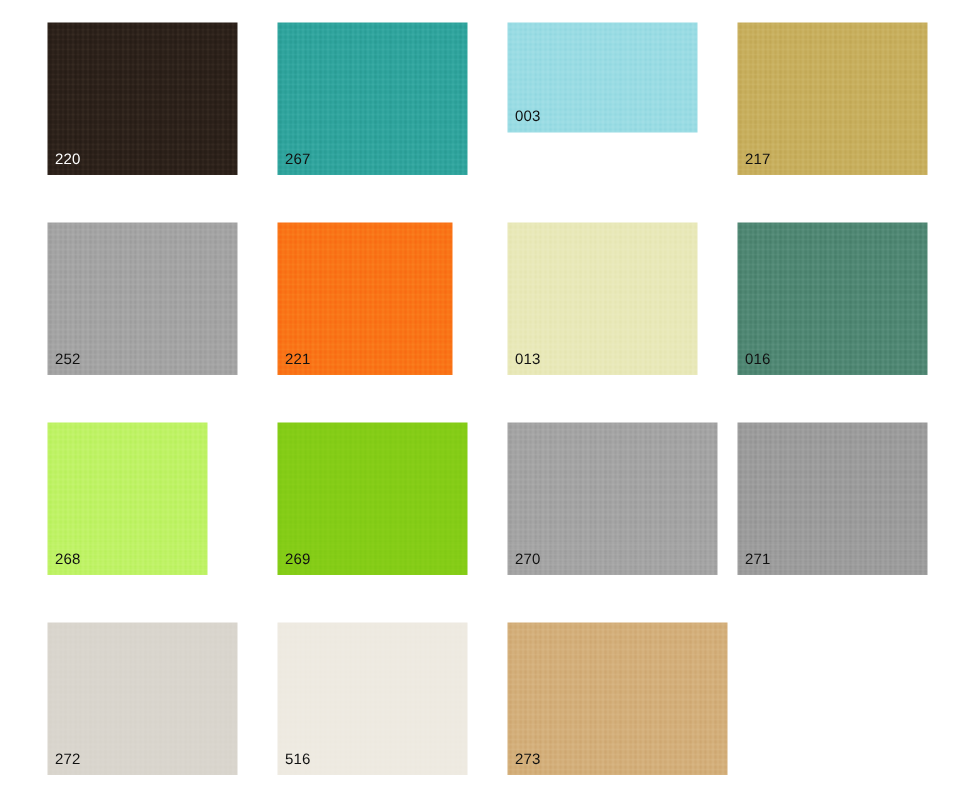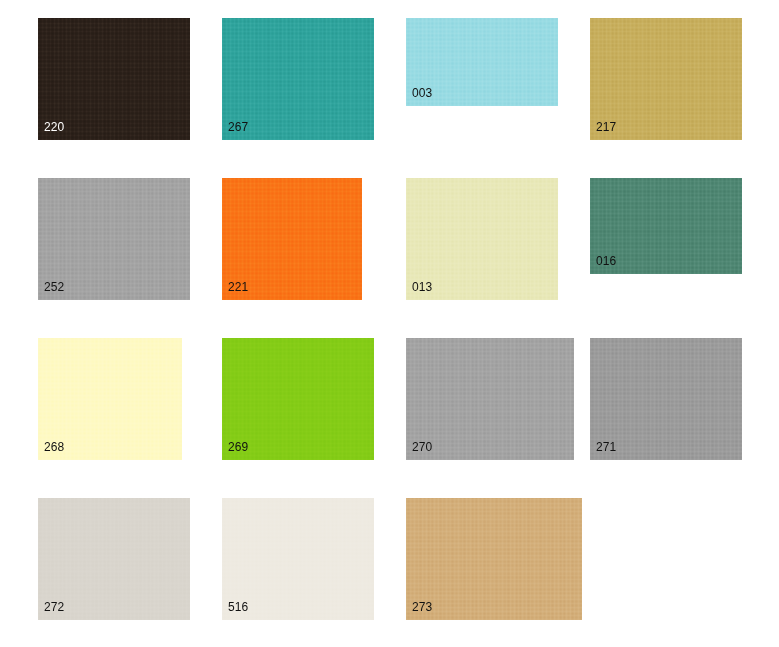--- a/index.html
+++ b/index.html
@@ -133,25 +133,25 @@
         <span class="swatch-label" style="color: rgb(17, 17, 17);">252</span>
       </div>
       <div class="swatch" title="221" style="width: 140px; height: 122px; background: #f97316;">
         <div class="weave"></div>
         <span class="swatch-label" style="color: rgb(17, 17, 17);">221</span>
       </div>
       <div class="swatch" title="013" style="width: 152px; height: 122px; background: rgb(232, 232, 184); padding-left: 22px;">
         <div class="weave"></div>
         <span class="swatch-label" style="color: rgb(17, 17, 17);">013</span>
       </div>
-      <div class="swatch" title="016" style="width: 152px; height: 96px; background: rgb(78, 134, 114);">
+      <div class="swatch" title="016" style="width: 152px; height: 122px; background: rgb(78, 134, 114);">
         <div class="weave"></div>
         <span class="swatch-label" style="color: rgb(17, 17, 17);">016</span>
       </div>
-      <div class="swatch" title="268" style="width: 144px; height: 122px; background: #fef9c3;">
+      <div class="swatch" title="268" style="width: 128px; height: 122px; background: #bef264;">
         <div class="weave"></div>
         <span class="swatch-label" style="color: rgb(17, 17, 17);">268</span>
       </div>
       <div class="swatch texture-subtle" title="269" style="width: 152px; height: 122px; background: #84cc16;">
         <div class="weave"></div>
         <span class="swatch-label" style="color: rgb(17, 17, 17);">269</span>
       </div>
       <div class="swatch" title="270" style="width: 168px; height: 122px; background: #a3a3a3;">
         <div class="weave"></div>
         <span class="swatch-label" style="color: rgb(17, 17, 17);">270</span>

